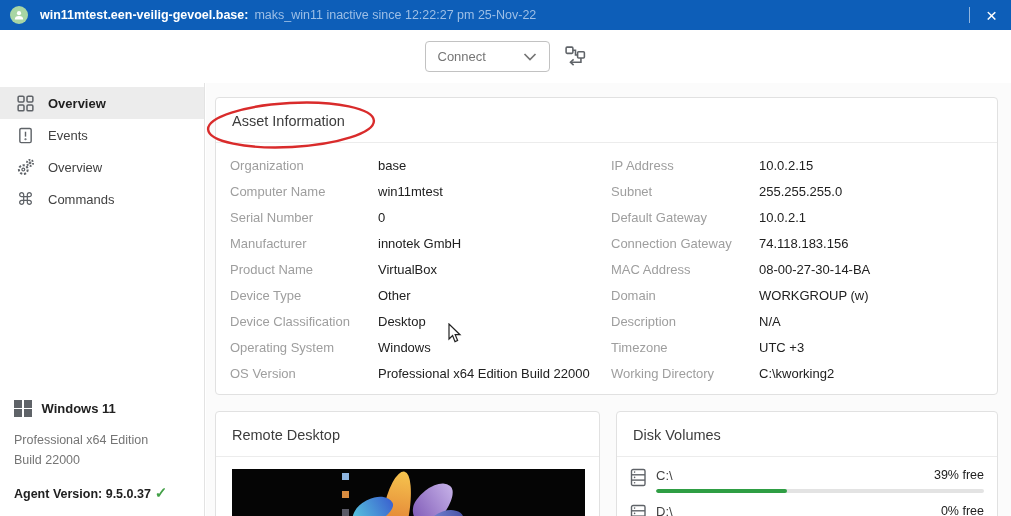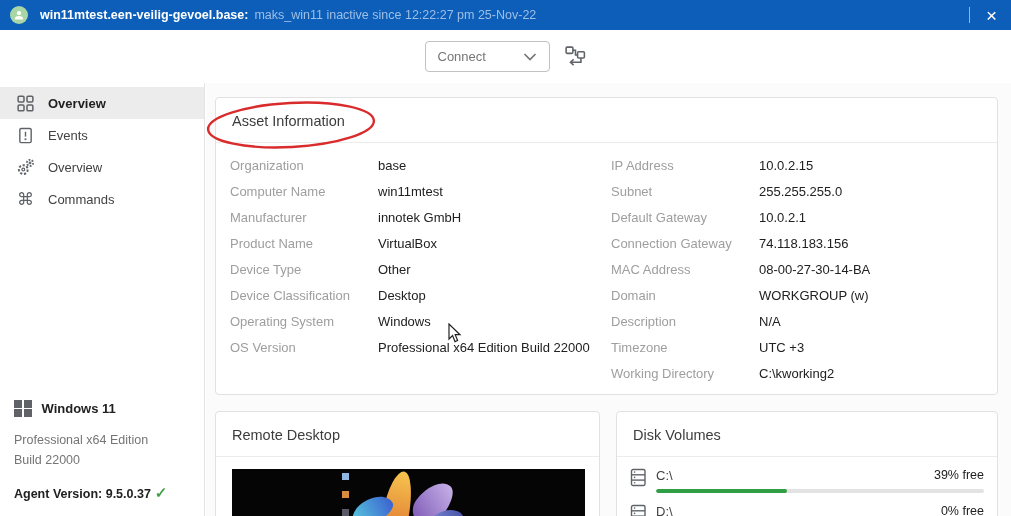--- a/index.html
+++ b/index.html
@@ -206,20 +206,24 @@
 
     <div class="fields">
       <div class="fcol">
         <div class="frow">
             <span class="flabel">Organization</span>
             <span class="fvalue">base</span>
           </div>
         <div class="frow">
             <span class="flabel">Computer Name</span>
             <span class="fvalue">win11mtest</span>
+          </div>
+        <div class="frow">
+            <span class="flabel">Serial Number</span>
+            <span class="fvalue">0</span>
           </div>
         <div class="frow">
             <span class="flabel">Manufacturer</span>
             <span class="fvalue">innotek GmbH</span>
           </div>
         <div class="frow">
             <span class="flabel">Product Name</span>
             <span class="fvalue">VirtualBox</span>
           </div>
         <div class="frow">

